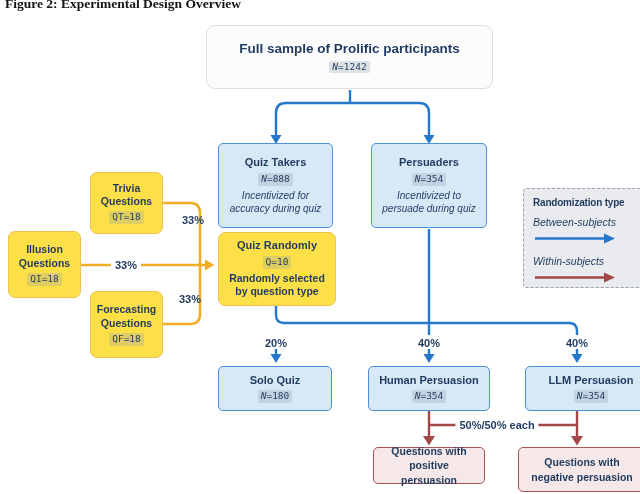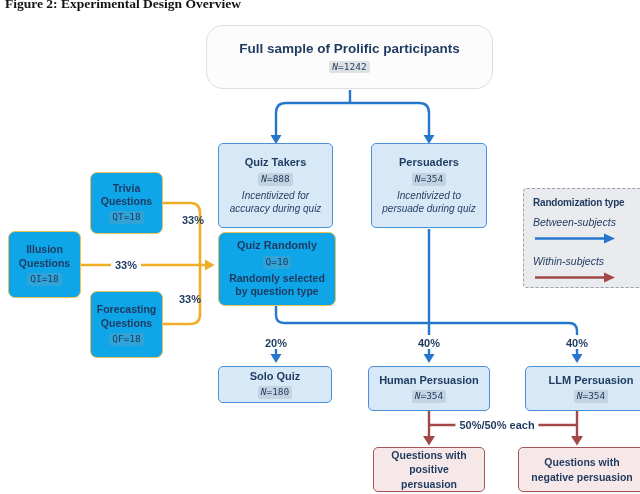--- a/index.html
+++ b/index.html
@@ -1,22 +1,22 @@
 <!DOCTYPE html>
 <html><head>
 <meta charset="utf-8">
 <style>
   html,body{margin:0;padding:0;background:#fff;}
   .fig{position:relative;width:640px;height:494px;background:#ffffff;font-family:"Liberation Sans",sans-serif;overflow:hidden;}
   .caption{position:absolute;left:5px;top:-4px;font-family:"Liberation Serif",serif;font-weight:bold;font-size:13.5px;color:#141414;white-space:nowrap;}
   .wires{position:absolute;left:0;top:0;}
   .box{position:absolute;display:flex;flex-direction:column;align-items:center;justify-content:center;text-align:center;gap:3px;color:#1f3a5f;box-sizing:border-box;padding:4px 6px;}
-  .box.plain{background:#fcfcfd;border:1.5px solid #dcdee3;border-radius:17px;}
+  .box.plain{background:#fcfcfd;border:1.5px solid #dcdee3;border-radius:9px;}
   .box.blue{background:#d7e8f7;border:1.6px solid #4a90d8;border-radius:5px;}
-  .box.yellow{background:#0ea5e9;border:1.6px solid #eec153;border-radius:7px;}
+  .box.yellow{background:#fde047;border:1.6px solid #eec153;border-radius:7px;}
   .box.red{background:#f6e8e8;border:1.6px solid #a85454;border-radius:5px;}
   .btitle{font-weight:bold;font-size:11px;line-height:1.25;}
   .plain .btitle{font-size:13.5px;}
   .red .btitle{font-size:10.5px;line-height:1.35;}
   .chip{font-family:"DejaVu Sans Mono",monospace;font-size:9.5px;line-height:1.35;background:rgba(145,158,170,0.28);padding:0 3px;border-radius:2px;}
   .chip.n::first-letter{font-style:italic;}
   .bsub{font-style:italic;font-size:10px;line-height:1.3;}
   .bsub.noital{font-style:normal;font-weight:bold;font-size:10.5px;}
   .pct{position:absolute;transform:translate(-50%,-50%);font-weight:bold;font-size:11px;color:#1f3a5f;white-space:nowrap;}
   .pct.online{background:#ffffff;padding:0 4px;}
@@ -89,36 +89,36 @@
     <div class="btitle" style="font-size:10.5px;">Forecasting Questions</div>
     <div class="chip">QF=18</div>
   </div>
 
   <div class="box yellow" style="left:218px;top:232px;width:118px;height:74px;">
     <div class="btitle">Quiz Randomly</div>
     <div class="chip">Q=10</div>
     <div class="bsub noital">Randomly selected by question type</div>
   </div>
 
-  <div class="box blue" style="left:218px;top:366px;width:114px;height:37px;">
+  <div class="box blue" style="left:218px;top:366px;width:114px;height:45px;">
     <div class="btitle">Solo Quiz</div>
     <div class="chip n">N=180</div>
   </div>
 
   <div class="box blue" style="left:368px;top:366px;width:122px;height:45px;">
     <div class="btitle">Human Persuasion</div>
     <div class="chip n">N=354</div>
   </div>
 
   <div class="box blue" style="left:517px;top:366px;width:132px;height:45px;margin-left:8px;">
     <div class="btitle">LLM Persuasion</div>
     <div class="chip n">N=354</div>
   </div>
 
-  <div class="box red" style="left:373px;top:447px;width:112px;height:45px;">
+  <div class="box red" style="left:373px;top:447px;width:112px;height:37px;">
     <div class="btitle">Questions with positive persuasion</div>
   </div>
 
   <div class="box red" style="left:518px;top:447px;width:128px;height:45px;">
     <div class="btitle">Questions with negative persuasion</div>
   </div>
 
   <div class="pct" style="left:193px;top:220px;">33%</div>
   <div class="pct online" style="left:126px;top:265px;">33%</div>
   <div class="pct" style="left:190px;top:299px;">33%</div>

